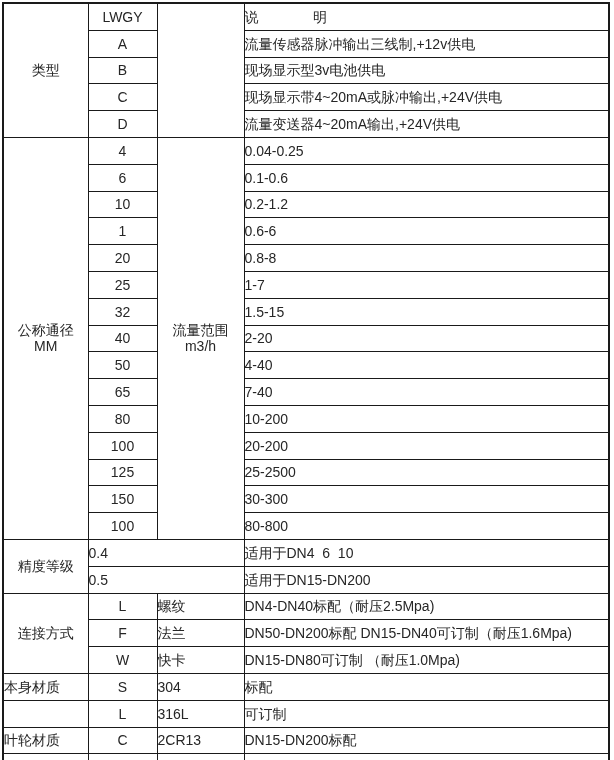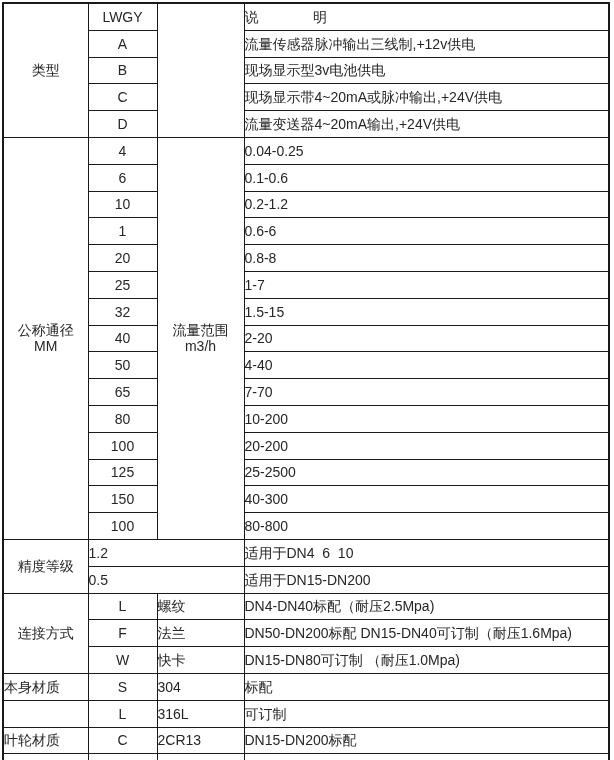--- a/index.html
+++ b/index.html
@@ -110,46 +110,46 @@
     <tr>
       <td class="c">40</td>
       <td class="l">2-20</td>
     </tr>
     <tr>
       <td class="c">50</td>
       <td class="l">4-40</td>
     </tr>
     <tr>
       <td class="c">65</td>
-      <td class="l">7-70</td>
+      <td class="l">7-40</td>
     </tr>
     <tr>
       <td class="c">80</td>
       <td class="l">10-200</td>
     </tr>
     <tr>
       <td class="c">100</td>
       <td class="l">20-200</td>
     </tr>
     <tr>
       <td class="c">125</td>
       <td class="l">25-2500</td>
     </tr>
     <tr>
       <td class="c">150</td>
-      <td class="l">40-300</td>
+      <td class="l">30-300</td>
     </tr>
     <tr>
       <td class="c">100</td>
       <td class="l">80-800</td>
     </tr>
 
     <tr>
       <td class="c" rowspan="2">精度等级</td>
-      <td class="acc" colspan="2">1.2</td>
+      <td class="acc" colspan="2">0.4</td>
       <td class="l">适用于DN4  6  10</td>
     </tr>
     <tr>
       <td class="acc" colspan="2">0.5</td>
       <td class="l">适用于DN15-DN200</td>
     </tr>
 
     <tr>
       <td class="c" rowspan="3">连接方式</td>
       <td class="c">L</td>

